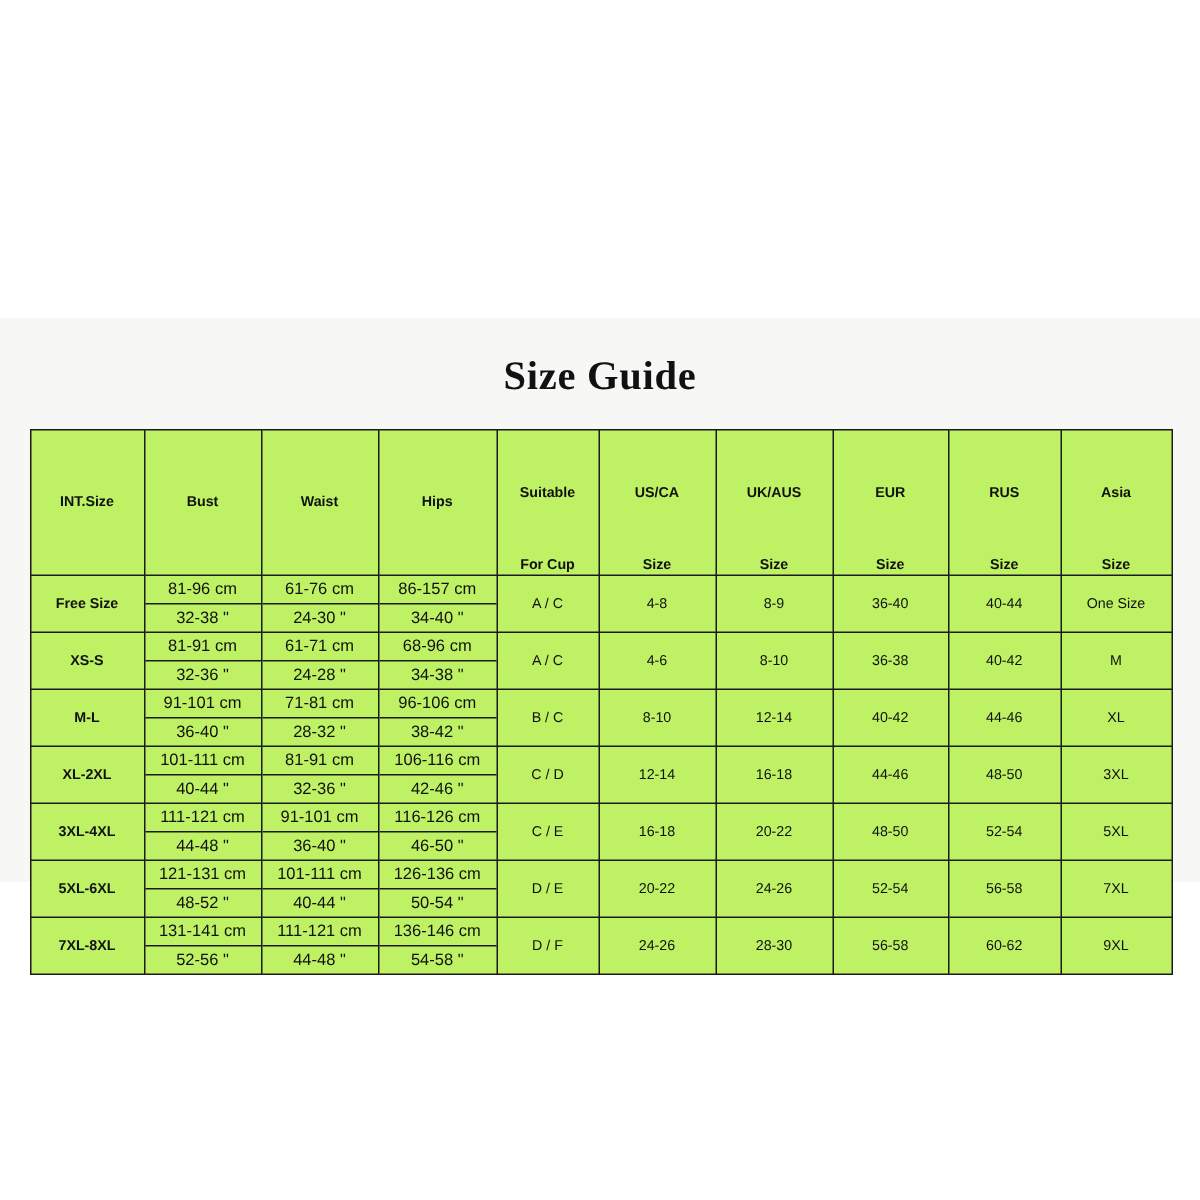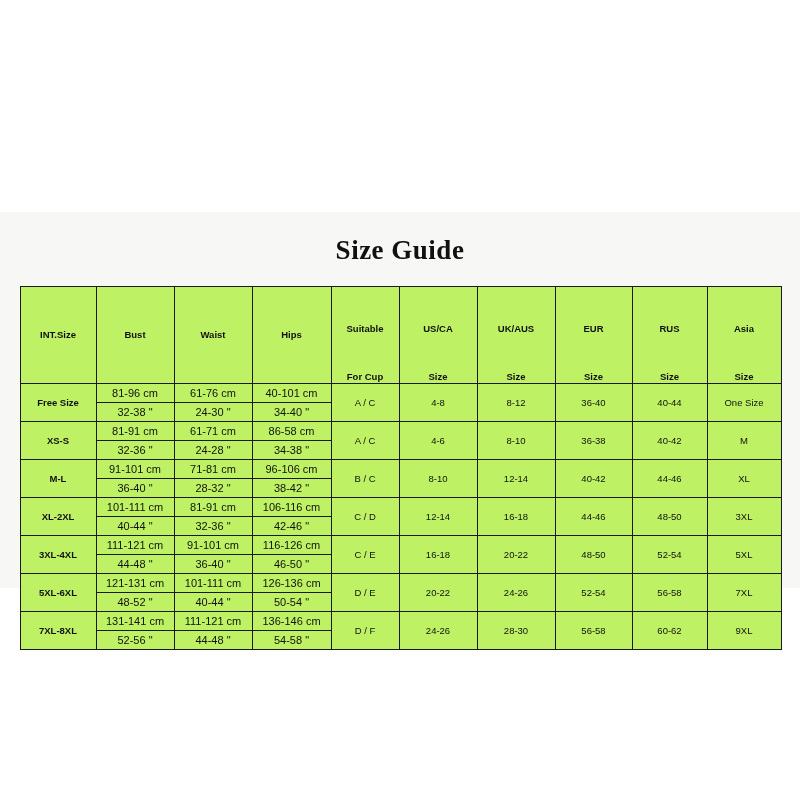--- a/index.html
+++ b/index.html
@@ -190,43 +190,43 @@
             <td class="label-cell">Free Size</td>
             <td class="measure">
               <span class="cm-row">81-96 cm</span>
               <span class="in-row">32-38 "</span>
             </td>
             <td class="measure">
               <span class="cm-row">61-76 cm</span>
               <span class="in-row">24-30 "</span>
             </td>
             <td class="measure">
-              <span class="cm-row">40-101 cm</span>
+              <span class="cm-row">86-157 cm</span>
               <span class="in-row">34-40 "</span>
             </td>
             <td class="single">A / C</td>
             <td class="single">4-8</td>
-            <td class="single">8-12</td>
+            <td class="single">8-9</td>
             <td class="single">36-40</td>
             <td class="single">40-44</td>
             <td class="single">One Size</td>
           </tr>
 
           <tr>
             <td class="label-cell">XS-S</td>
             <td class="measure">
               <span class="cm-row">81-91 cm</span>
               <span class="in-row">32-36 "</span>
             </td>
             <td class="measure">
               <span class="cm-row">61-71 cm</span>
               <span class="in-row">24-28 "</span>
             </td>
             <td class="measure">
-              <span class="cm-row">86-58 cm</span>
+              <span class="cm-row">68-96 cm</span>
               <span class="in-row">34-38 "</span>
             </td>
             <td class="single">A / C</td>
             <td class="single">4-6</td>
             <td class="single">8-10</td>
             <td class="single">36-38</td>
             <td class="single">40-42</td>
             <td class="single">M</td>
           </tr>
 

